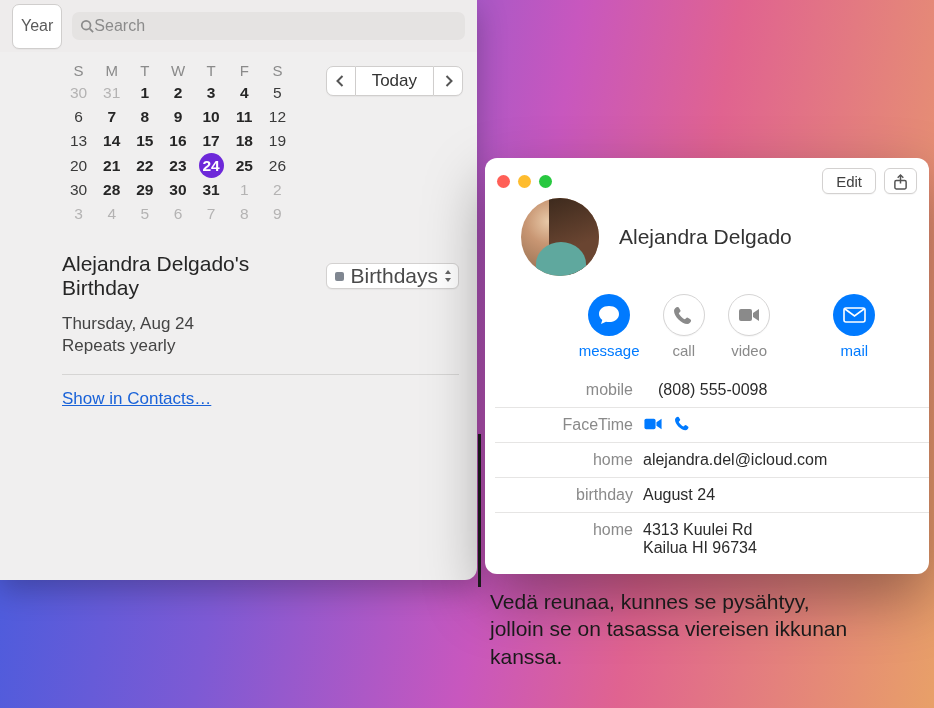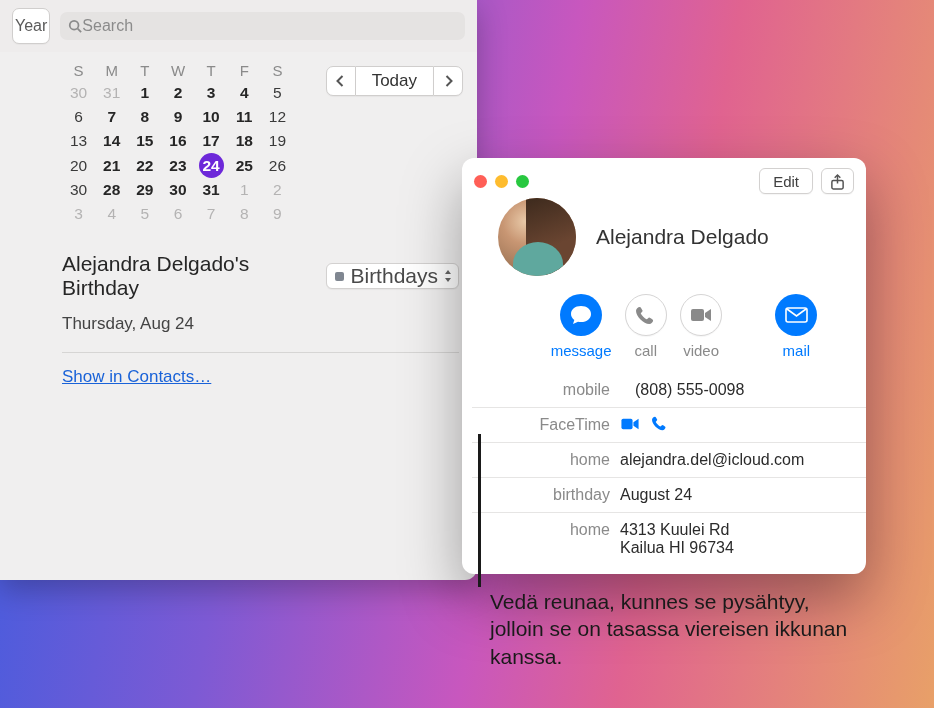--- a/index.html
+++ b/index.html
@@ -28,22 +28,22 @@
   }
   .cal-toolbar {
     height: 52px;
     display: flex;
     align-items: center;
     padding: 0 12px;
     background: #eeecec;
     gap: 10px;
   }
   .seg-btn {
-    height: 36px;
-    padding: 0 2px;
+    height: 45px;
+    padding: 0 8px;
     background: #fff;
     border: 1px solid #d0cecd;
     border-radius: 7px;
     font-size: 16px;
     color: #5a5a5a;
     display: flex;
     align-items: center;
     box-shadow: 0 1px 1px rgba(0,0,0,0.03);
   }
   .search-wrap {
@@ -144,23 +144,23 @@
     box-shadow: 0 1px 1px rgba(0,0,0,0.04);
   }
   .cat-dot { width: 9px; height: 9px; background: #808791; border-radius: 2px;}
   .event-sub { font-size: 17px; color: #444; margin-top: 14px; }
   .divider { height: 1px; background: #d6d5d4; margin-top: 18px; margin-bottom: 14px;}
   .link { color: #1962d8; text-decoration: underline; font-size: 17px; }
 
   
   .contact-window {
     position: absolute;
-    left: 462px;
+    left: 485px;
     top: 158px;
-    width: 404px;
+    width: 444px;
     height: 416px;
     background: #fff;
     border-radius: 12px;
     box-shadow: 0 24px 60px rgba(0,0,0,0.35);
     overflow: hidden;
   }
   .cw-top {
     height: 46px;
     display: flex;
     align-items: center;
@@ -390,20 +390,21 @@
         <div class="event-cat">
           <div class="cat-dot"></div>
           <span>Birthdays</span>
           <svg width="8" height="12" viewBox="0 0 8 12" fill="#666">
               <polygon points="4,0 7,4 1,4"></polygon>
               <polygon points="4,12 7,8 1,8"></polygon>
             </svg>
         </div>
       </div>
       <div class="event-sub">Thursday, Aug 24</div>
+      <div class="event-sub" style="margin-top:2px">Repeats yearly</div>
       <div class="divider"></div>
       <a class="link" href="#">Show in Contacts…</a>
     </div>
   </div>
 </div>
 
 <div class="contact-window">
   <div class="cw-top">
     <div class="traffic">
       <div class="tl red"></div>

